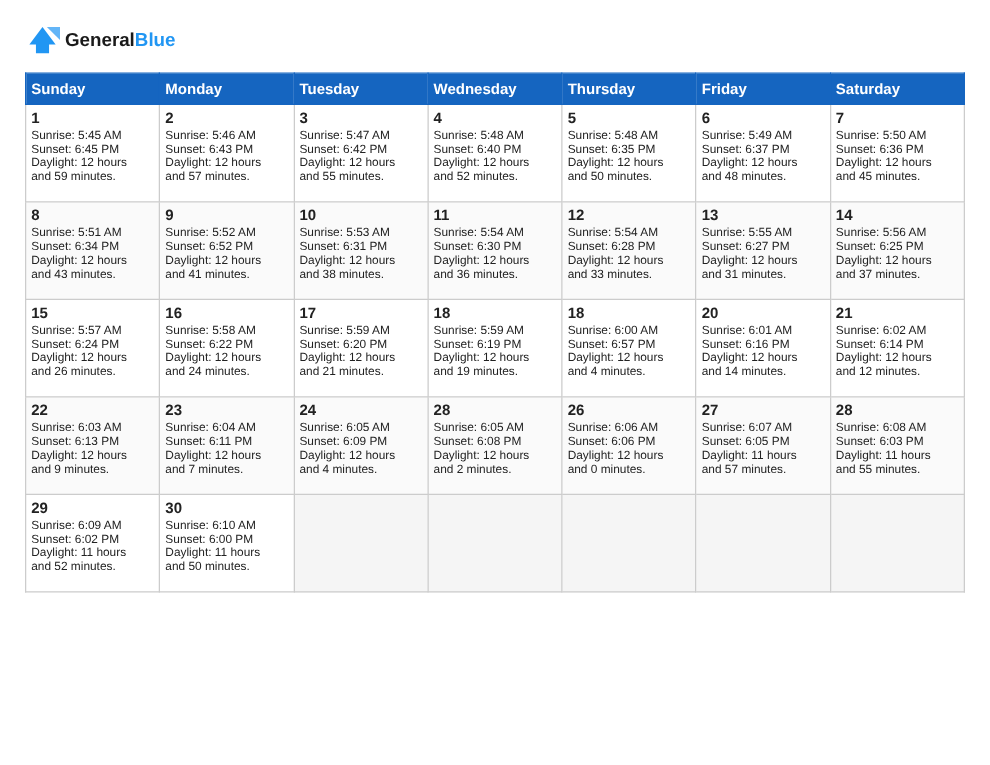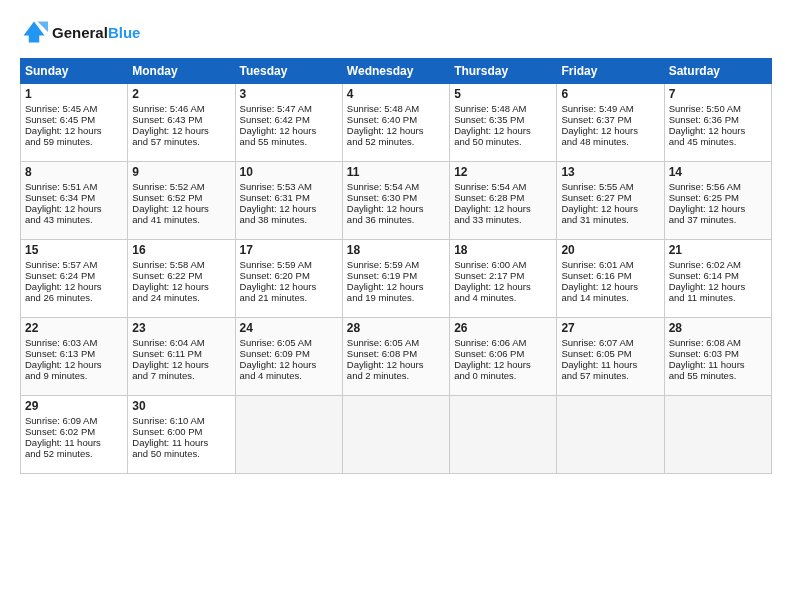--- a/index.html
+++ b/index.html
@@ -238,37 +238,37 @@
           <td>
             <span class="day-num">18</span>
             <div>Sunrise: 5:59 AM</div>
             <div>Sunset: 6:19 PM</div>
             <div>Daylight: 12 hours</div>
             <div>and 19 minutes.</div>
           </td>
           <td>
             <span class="day-num">18</span>
             <div>Sunrise: 6:00 AM</div>
-            <div>Sunset: 2:17 PM</div>
+            <div>Sunset: 6:57 PM</div>
             <div>Daylight: 12 hours</div>
             <div>and 4 minutes.</div>
           </td>
           <td>
             <span class="day-num">20</span>
             <div>Sunrise: 6:01 AM</div>
             <div>Sunset: 6:16 PM</div>
             <div>Daylight: 12 hours</div>
             <div>and 14 minutes.</div>
           </td>
           <td>
             <span class="day-num">21</span>
             <div>Sunrise: 6:02 AM</div>
             <div>Sunset: 6:14 PM</div>
             <div>Daylight: 12 hours</div>
-            <div>and 11 minutes.</div>
+            <div>and 12 minutes.</div>
           </td>
         </tr>
         <tr>
           <td>
             <span class="day-num">22</span>
             <div>Sunrise: 6:03 AM</div>
             <div>Sunset: 6:13 PM</div>
             <div>Daylight: 12 hours</div>
             <div>and 9 minutes.</div>
           </td>

